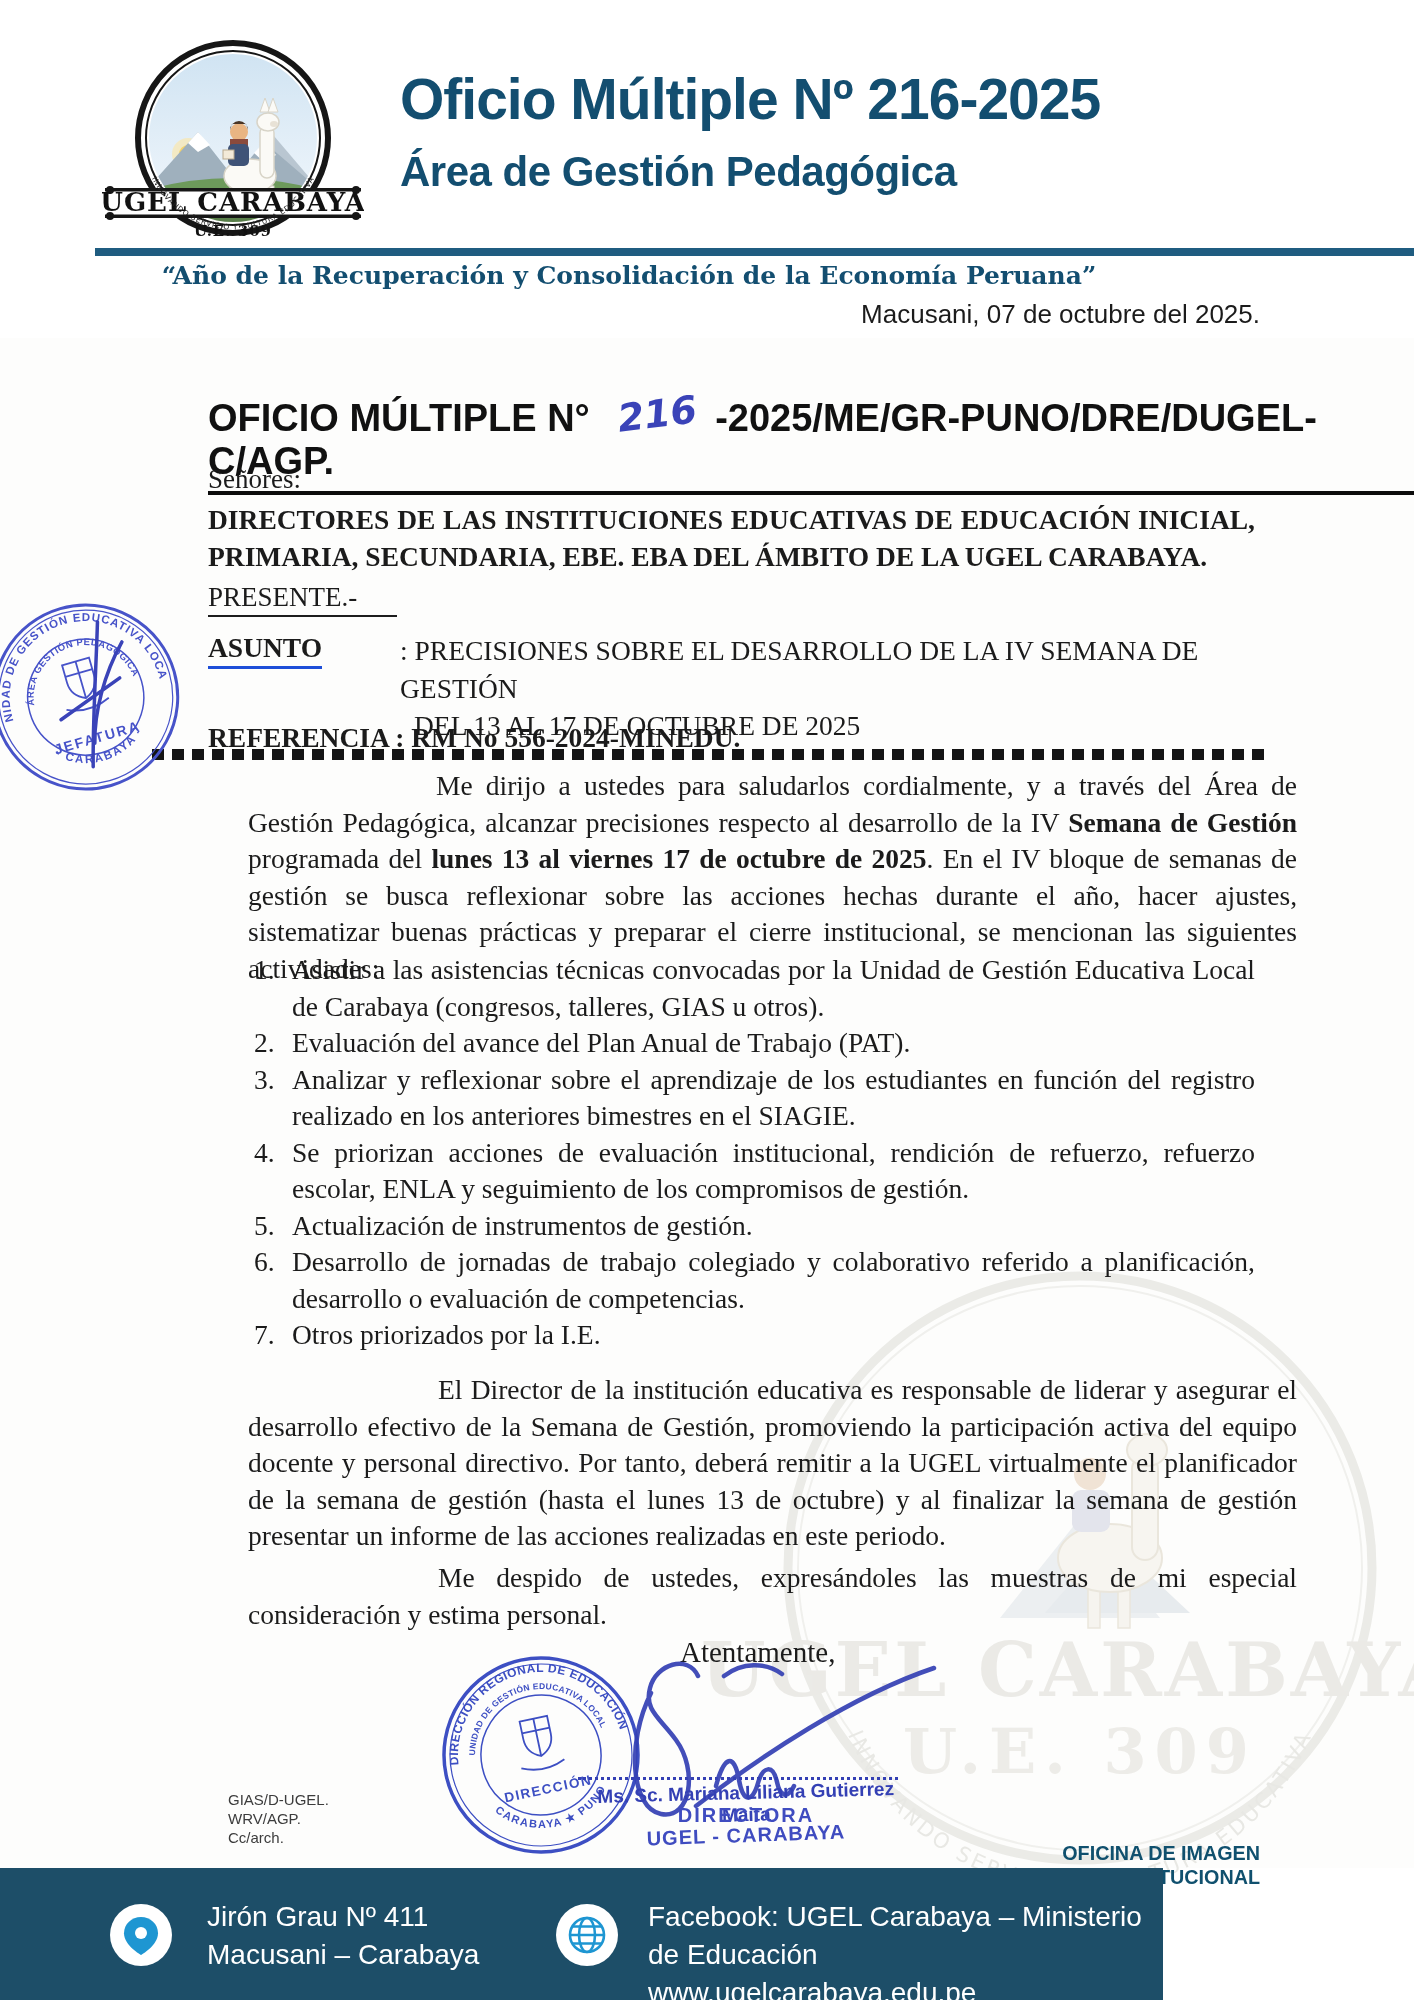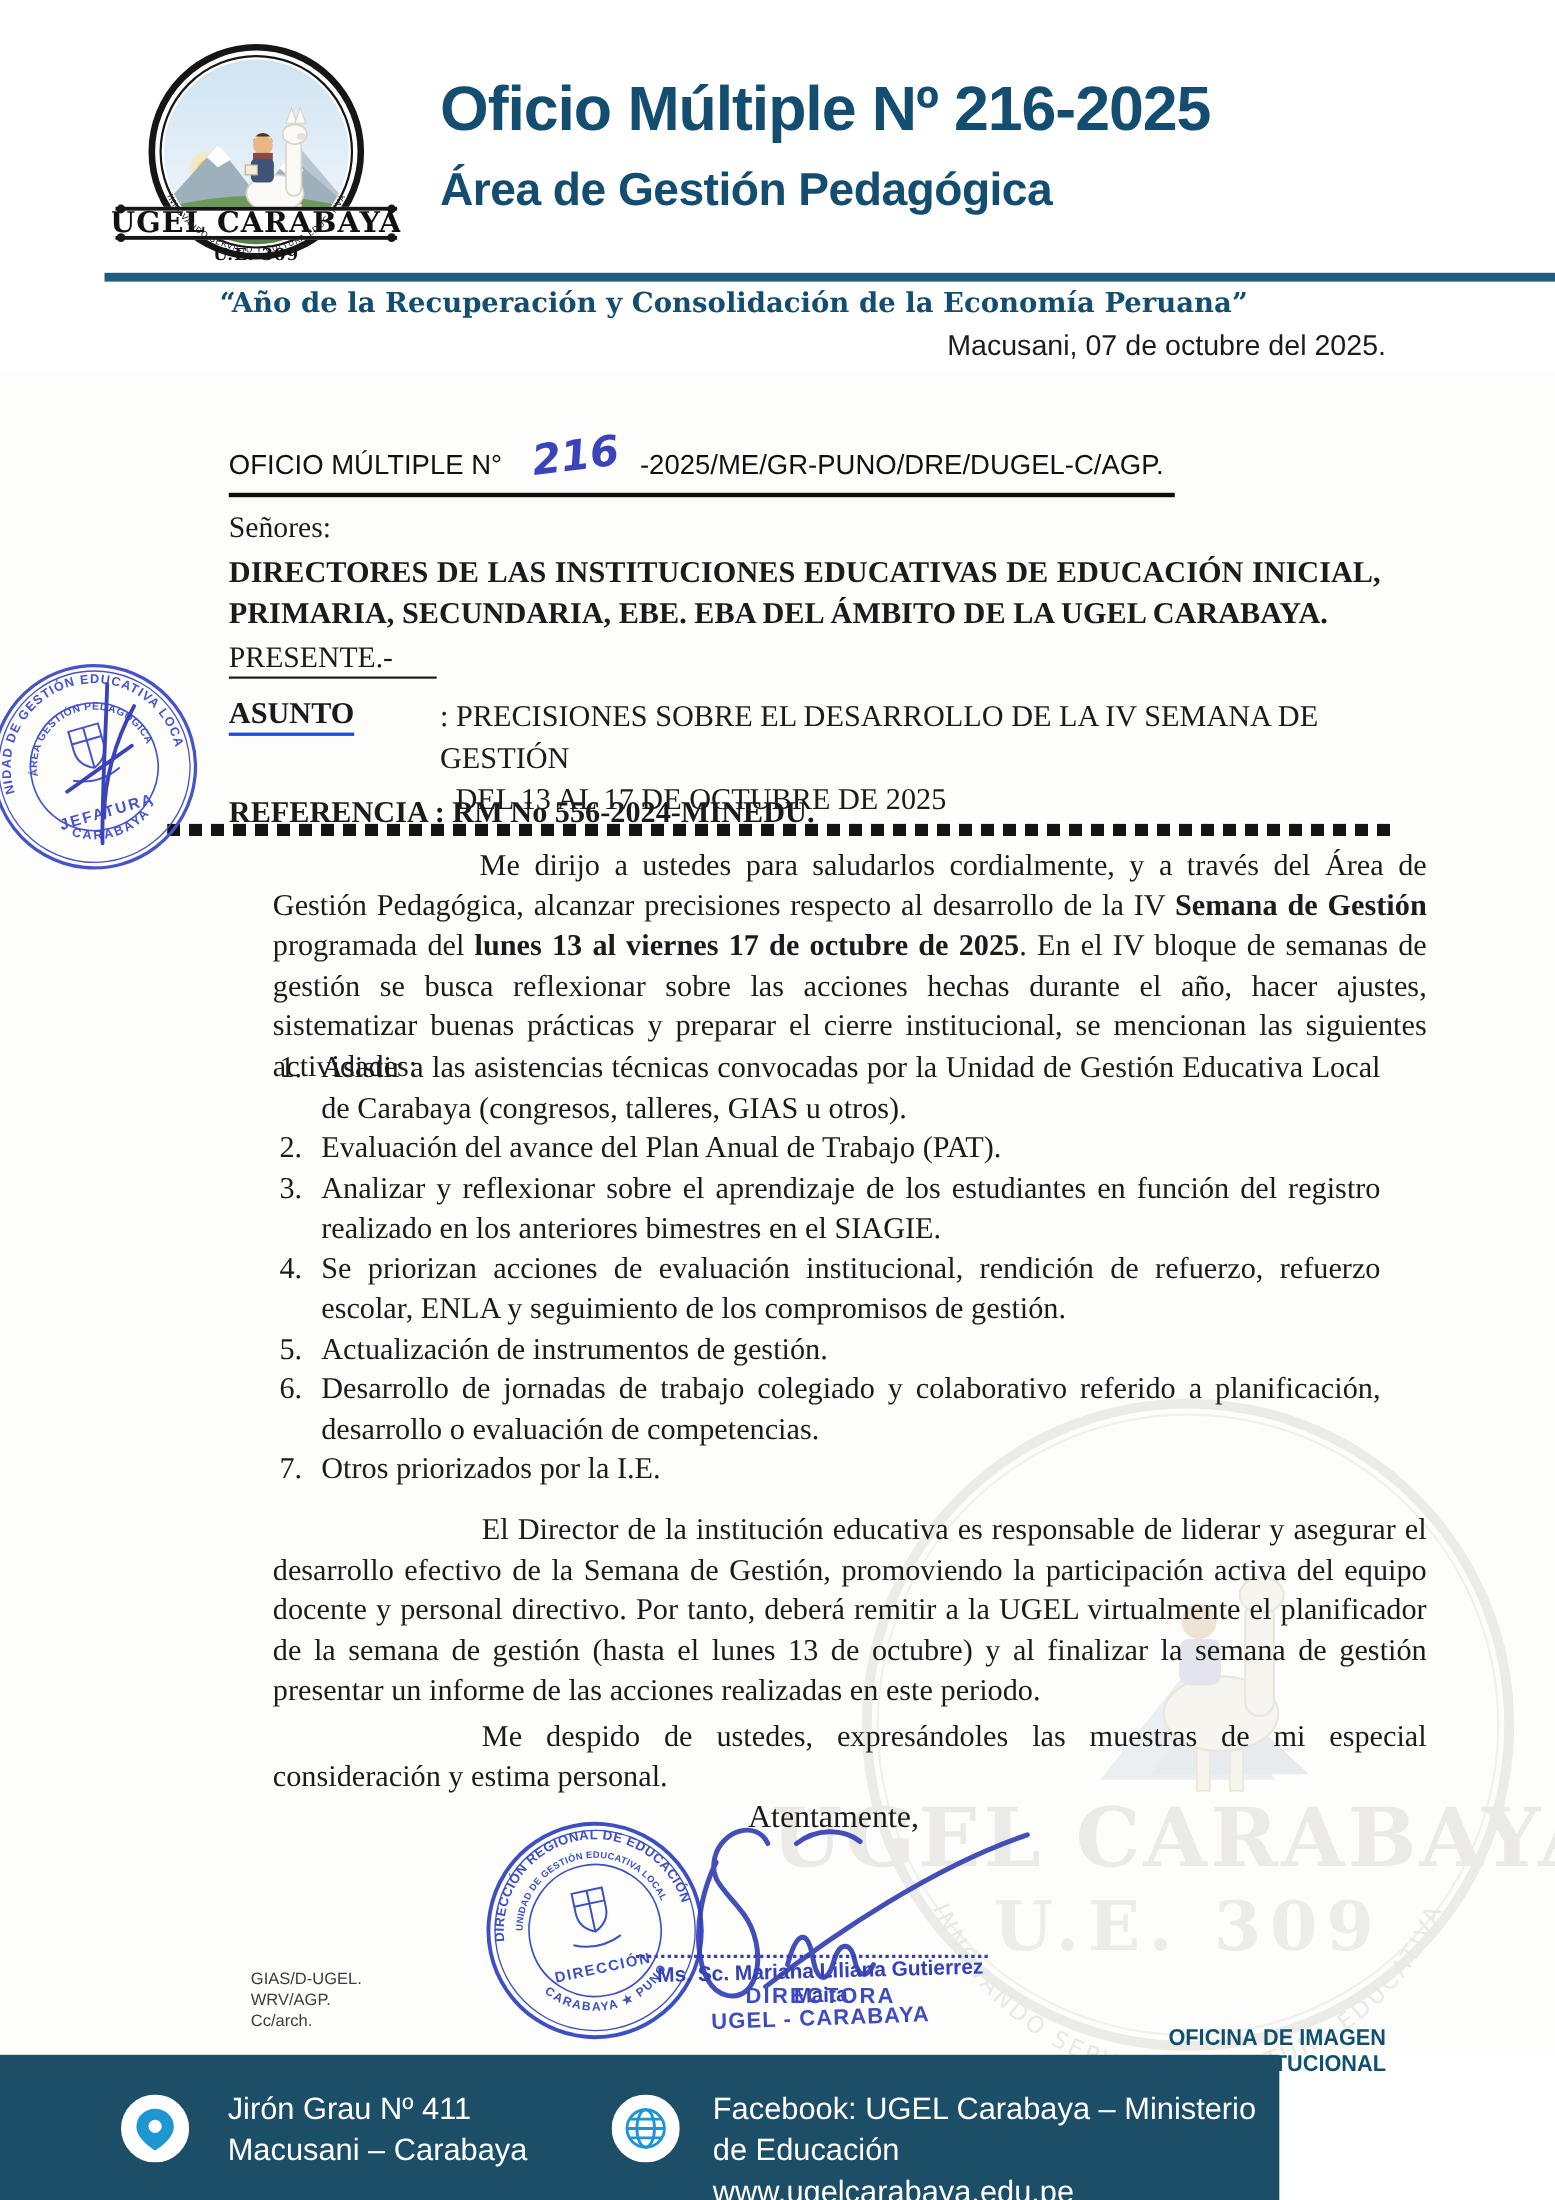--- a/index.html
+++ b/index.html
@@ -9,28 +9,28 @@
   .scanarea{left:0;top:338px;width:1414px;height:1530px;background:#fdfdfc;z-index:0;}
 
   
   .logo{left:102px;top:38px;width:262px;height:214px;z-index:2;}
   .hdr-title{left:400px;top:66px;width:980px;font-family:"Liberation Sans",sans-serif;
              font-weight:700;font-size:57px;letter-spacing:-1px;color:#134e70;z-index:2;}
   .hdr-sub{left:400px;top:148px;width:900px;font-family:"Liberation Sans",sans-serif;
            font-weight:700;font-size:42px;letter-spacing:-0.5px;color:#134e70;z-index:2;}
   .divider{left:95px;top:248px;width:1319px;height:8px;background:#1f5c80;z-index:2;}
   .motto{left:0;top:261px;width:1258px;text-align:center;font-family:"DejaVu Serif",serif;
-         font-weight:700;font-size:25px;color:#134e70;z-index:2;margin-left:38px;}
+         font-weight:700;font-size:25px;color:#134e70;z-index:2;}
 
   
   .date{left:850px;top:299px;width:410px;text-align:right;font-family:"Liberation Sans",sans-serif;
         font-size:26px;color:#1b1b1b;z-index:2;}
   .oficio{left:208px;top:396px;z-index:2;font-family:"Liberation Sans",sans-serif;}
   .oficio .uline{border-bottom:4px solid #0c0c0c;padding:0 10px 8px 0;display:inline-block;}
-  .oficio .lbl,.oficio .sfx{font-weight:400;font-size:25px;color:#111;}
+  .oficio .lbl,.oficio .sfx{font-weight:700;font-size:38px;color:#111;}
   .oficio .num{display:inline-block;font-family:"DejaVu Sans",sans-serif;font-style:italic;font-weight:600;
                font-size:38px;color:#3a43b8;margin:0 18px 0 28px;transform:rotate(-7deg) translateY(-4px);}
   .senores{left:208px;top:464px;font-size:27px;z-index:2;}
   .addr{left:208px;top:501px;width:1047px;font-weight:700;font-size:27.5px;line-height:37px;z-index:2;}
   .addr .l1{text-align:justify;text-align-last:justify;}
   .presente{left:208px;top:582px;font-size:27px;border-bottom:2px solid #1d1d1d;
             padding:0 40px 2px 0;z-index:2;}
   .asunto-lbl{left:208px;top:632px;font-weight:700;font-size:27.5px;border-bottom:3px solid #1d4ed8;
               padding-bottom:2px;z-index:2;}
   .asunto-txt{left:400px;top:632px;width:880px;font-size:27.5px;line-height:37.5px;z-index:2;}

